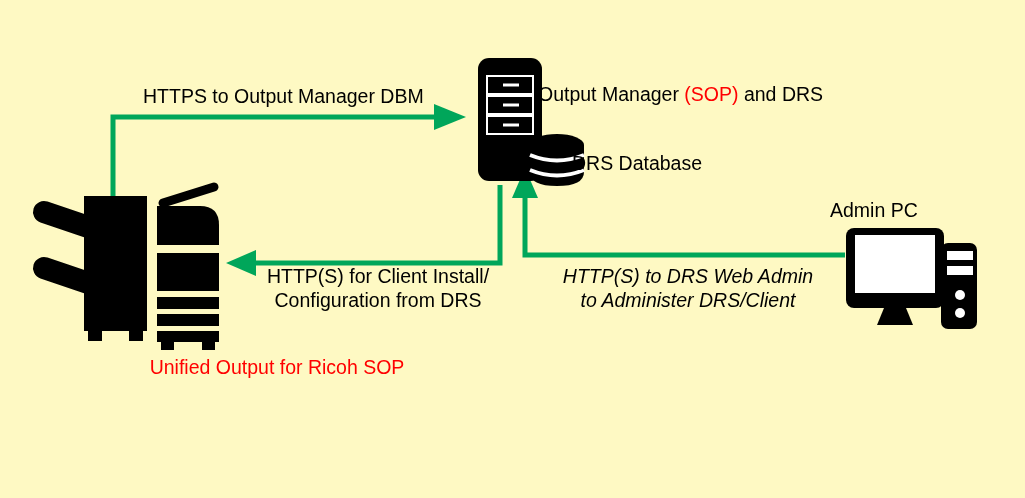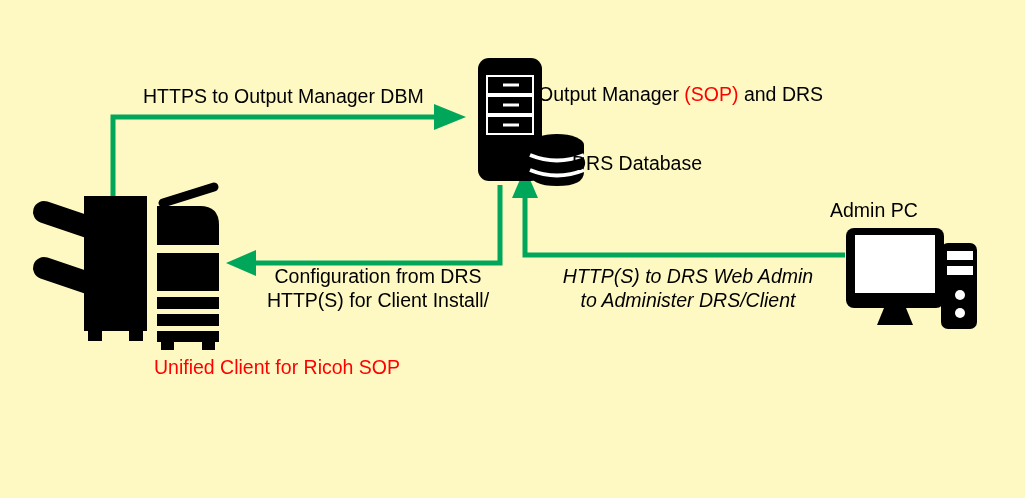--- a/index.html
+++ b/index.html
@@ -132,21 +132,21 @@
       <circle cx="960" cy="313" r="5" fill="#ffffff"></circle>
     </g>
   </svg>
 
   <div class="lbl" id="label-link-top">HTTPS to Output Manager DBM</div>
 
   <div class="lbl" id="label-server"><span>Output Manager </span><span class="red">(SOP)</span><span> and DRS</span></div>
 
   <div class="lbl" id="label-database">DRS Database</div>
 
-  <div class="lbl lbl-center" id="label-link-middle"><div>Configuration from DRS</div><div>HTTP(S) for Client Install/</div></div>
+  <div class="lbl lbl-center" id="label-link-middle"><div>HTTP(S) for Client Install/</div><div>Configuration from DRS</div></div>
 
   <div class="lbl lbl-center" id="label-link-right"><div>HTTP(S) to DRS Web Admin</div><div>to Administer DRS/Client</div></div>
 
-  <div class="lbl lbl-center" id="label-device"><div class="red">Unified Client for Ricoh SOP</div></div>
+  <div class="lbl lbl-center" id="label-device"><div class="red">Unified Output for Ricoh SOP</div></div>
 
   <div class="lbl" id="label-admin-pc">Admin PC</div>
 
 </div>
 
 </body></html>

